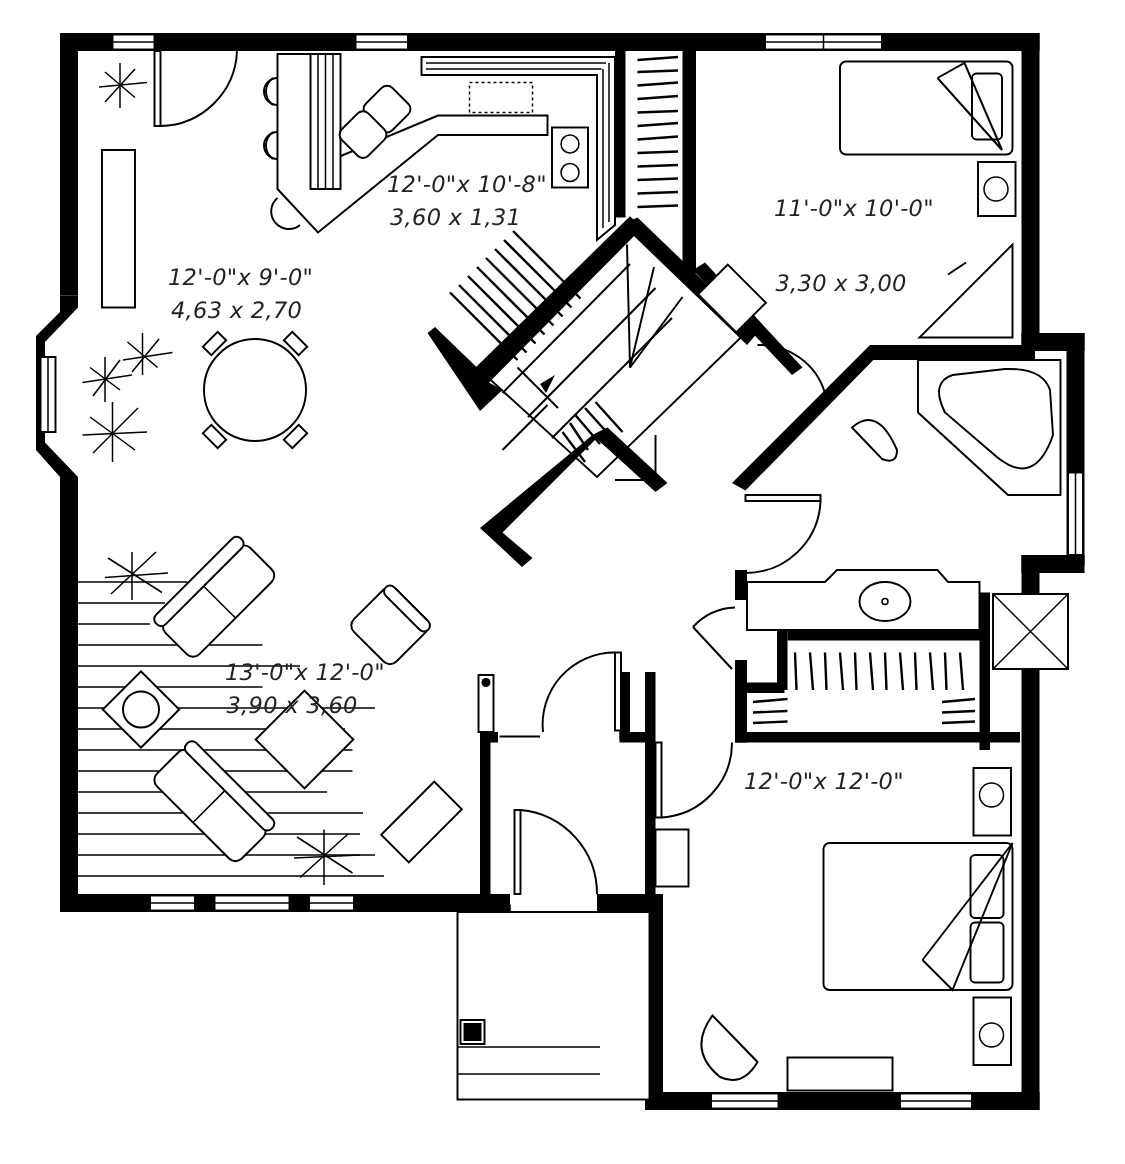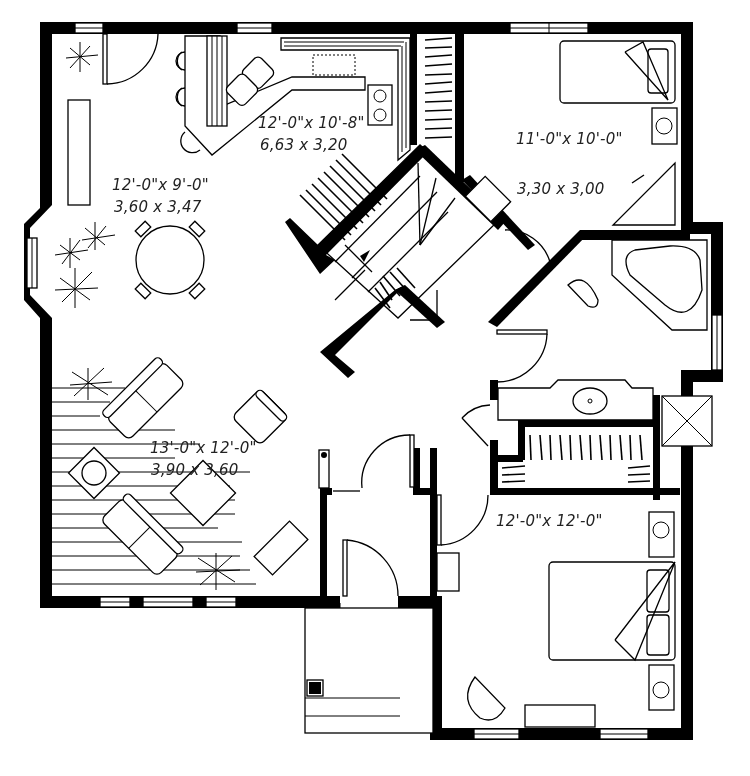--- a/index.html
+++ b/index.html
@@ -358,25 +358,25 @@
     <line class="lnt" x1="305" y1="698" x2="400" y2="698"></line>
     <line class="lnt" x1="305" y1="716" x2="400" y2="716"></line>
     <rect class="fw" x="307" y="680" width="16" height="16"></rect>
     <rect fill="#000" x="309" y="682" width="12" height="12"></rect>
     <line class="lnt" x1="340" y1="608" x2="340" y2="603"></line>
   </g>
 </svg>
 
 <div class="lbl" style="left:258px; top:112px;">
   <span>12'-0"x 10'-8"</span>
-  <span style="padding-left:2px;">6,63 x 3,20</span>
+  <span style="padding-left:2px;">3,60 x 1,31</span>
 </div>
 <div class="lbl" style="left:112px; top:174px;">
   <span>12'-0"x 9'-0"</span>
-  <span style="padding-left:2px;">3,60 x 3,47</span>
+  <span style="padding-left:2px;">4,63 x 2,70</span>
 </div>
 <div class="lbl" style="left:516px; top:128px;">
   <span>11'-0"x 10'-0"</span>
   <span style="padding-left:1px;margin-top:28px;">3,30 x 3,00</span>
 </div>
 <div class="lbl" style="left:150px; top:437px;">
   <span>13'-0"x 12'-0"</span>
   <span style="padding-left:1px;">3,90 x 3,60</span>
 </div>
 <div class="lbl" style="left:496px; top:510px;">

